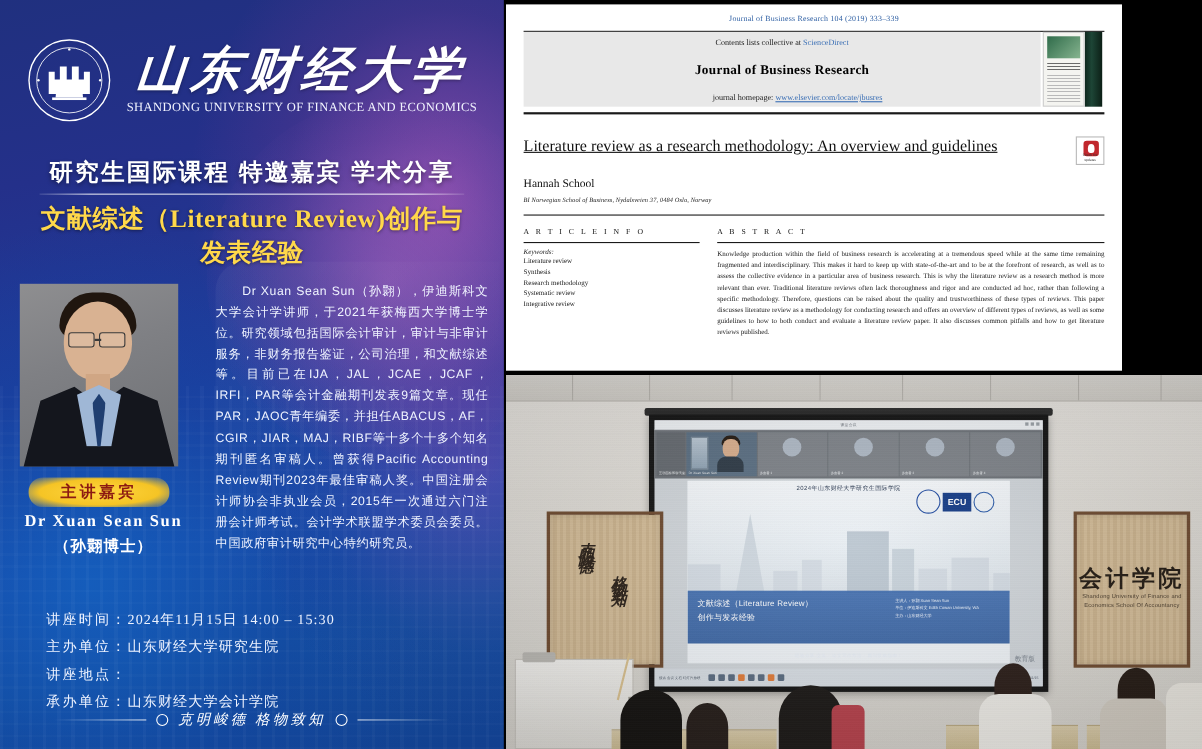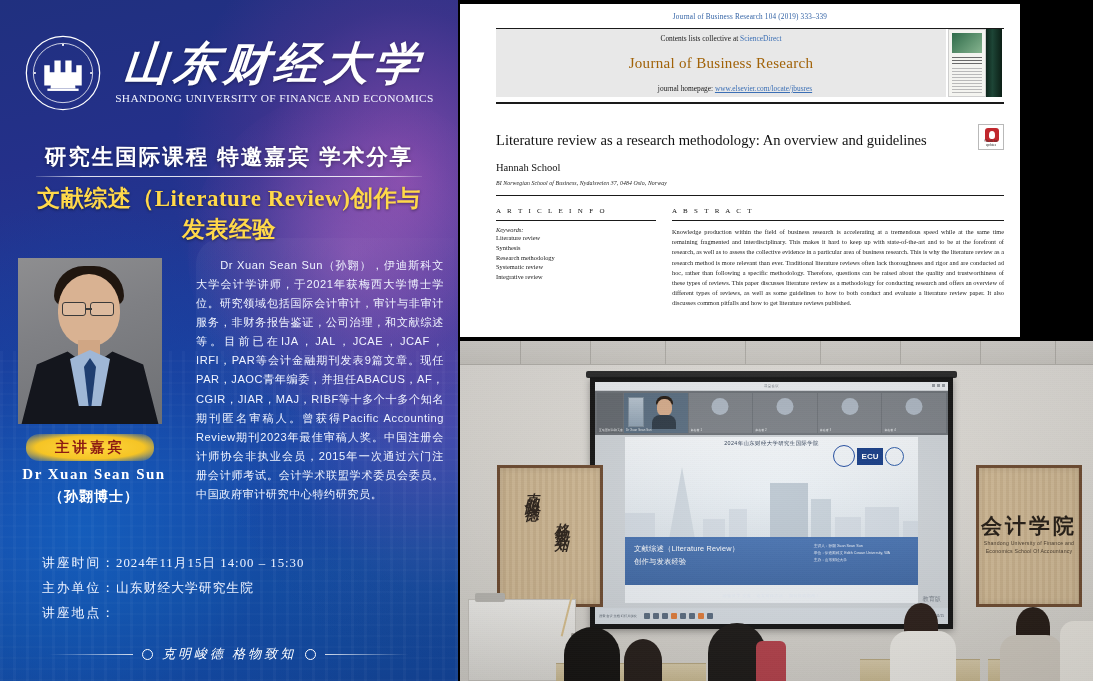--- a/index.html
+++ b/index.html
@@ -127,51 +127,51 @@
   }
   .footer .fl { width:84px; height:1px; background:linear-gradient(90deg, rgba(255,255,255,0), rgba(255,255,255,.8)); }
   .footer .fr { width:84px; height:1px; background:linear-gradient(90deg, rgba(255,255,255,.8), rgba(255,255,255,0)); }
   .footer .ftext { font-family:"Liberation Serif", serif; font-size:13px; letter-spacing:3px; color:#ffffff; font-style:italic; }
   .footer .dot { width:11px; height:11px; border-radius:50%; border:1.3px solid #fff; display:inline-block; }
 
   
   #paper {
     position:absolute; left:460px; top:4px; width:560px; height:333px;
     background:#ffffff; overflow:hidden;
-    font-family:"Liberation Serif", serif; color:#1a1a1a;padding-left:20px;
+    font-family:"Liberation Serif", serif; color:#1a1a1a;
   }
   .p-runhead { text-align:center; font-size:7.2px; color:#2e5fa3; padding-top:9px; letter-spacing:.2px; }
   .p-topline { margin:7px 16px 0 16px; height:1px; background:#1a1a1a; }
 
   .p-masthead { display:flex; margin:0 16px; height:68px; }
   .p-elsevier {
     width:72px; flex:0 0 auto; border-right:0px; position:relative; background:#fff;
     display:flex; flex-direction:column; align-items:center; justify-content:flex-end; padding-bottom:2px;
   }
   .p-elsevier .tree { width:62px; height:50px; }
   .p-elsevier .elsname { font-family:"Liberation Serif", serif; font-size:11.5px; letter-spacing:.3px; color:#e87722; font-weight:bold; }
   .p-jbanner {
     flex:1 1 auto; background:#e8e8e8; display:flex; flex-direction:column; align-items:center; justify-content:space-between;
     padding:5px 0 4px 0;
   }
   .p-jbanner .contents { font-size:7.4px; color:#1a1a1a; }
   .p-jbanner .contents a { color:#3b6fb5; text-decoration:none; }
-  .p-jbanner .jtitle { font-size:15px; letter-spacing:.3px; color:#a16207; }
+  .p-jbanner .jtitle { font-size:12px; letter-spacing:.3px; color:#000000;font-weight:bold; }
   .p-jbanner .jhome { font-size:7.4px; color:#1a1a1a;margin-left:28px; }
   .p-jbanner .jhome a { color:#3b6fb5; }
   .p-cover { width:56px; flex:0 0 auto; margin-left:2px; display:flex; }
   .p-cover .cov { width:38px; height:100%; background:#f4f4f0; border:1px solid #cfcfcf; position:relative; overflow:hidden; }
   .p-cover .cov .cimg{ position:absolute; left:3px; top:3px; right:3px; height:20px; background:linear-gradient(135deg,#2f6b4a,#86b48f); }
   .p-cover .cov .cttl{ position:absolute; left:3px; top:25px; right:3px; height:9px; background:repeating-linear-gradient(0deg,#6a6a6a 0 1px, transparent 1px 3px); }
   .p-cover .cov .clines{ position:absolute; left:3px; top:37px; right:3px; bottom:3px; background:repeating-linear-gradient(0deg,#b9b9b9 0 1px, transparent 1px 3px); }
   .p-cover .spine { width:16px; height:100%; background:linear-gradient(90deg,#0e261c,#1d4536 40%,#0c1f16); }
 
   .p-botline { margin:5px 16px 0 16px; height:1.6px; background:#1a1a1a; }
 
-  .p-title { margin:20px 16px 0 16px; font-size:14.6px; line-height:1.25; color:#111; display:flex; align-items:flex-end; gap:24px; }
+  .p-title { margin:20px 16px 0 16px; font-size:14.6px; line-height:1.25; color:#111; display:flex; align-items:flex-start; gap:24px;text-decoration:underline; }
   .p-title .ttext { flex:1 1 auto; }
   .p-check { width:26px; height:26px; flex:0 0 auto; border:1px solid #b9b9b9; background:#fff; position:relative; }
   .p-check .cbell{ position:absolute; left:6px; top:3px; width:14px; height:14px; border-radius:3px; background:#c1272d; }
   .p-check .cbell:after{ content:""; position:absolute; left:4px; top:3px; width:6px; height:8px; border-radius:50% 50% 40% 40%; background:#fff; }
   .p-check .ctxt{ position:absolute; left:0; bottom:1px; width:100%; text-align:center; font-size:3.4px; color:#333; line-height:1.1; }
 
   .p-author { margin:12px 16px 0 16px; font-size:10.5px; color:#111; }
   .p-affil { margin:7px 16px 0 16px; font-size:5.8px; font-style:italic; color:#222; letter-spacing:.1px; }
   .p-hr2 { margin:9px 16px 0 16px; height:1.3px; background:#1a1a1a; }
 
@@ -359,20 +359,23 @@
     <div class="details">
       <div class="ln">
         <span class="lbl">讲座时间：</span><span class="val">2024年11月15日 14:00 – 15:30</span>
       </div>
       <div class="ln">
         <span class="lbl">主办单位：</span><span class="valcn">山东财经大学研究生院</span>
       </div>
       <div class="ln">
         <span class="lbl">讲座地点：</span><span class="valcn"></span>
       </div>
+      <div class="ln">
+        <span class="lbl">承办单位：</span><span class="valcn">山东财经大学会计学院</span>
+      </div>
     </div>
 
     <div class="footer">
       <span class="fl"></span>
       <span class="dot"></span>
       <span class="ftext">克明峻德  格物致知</span>
       <span class="dot"></span>
       <span class="fr"></span>
     </div>
   </div>

